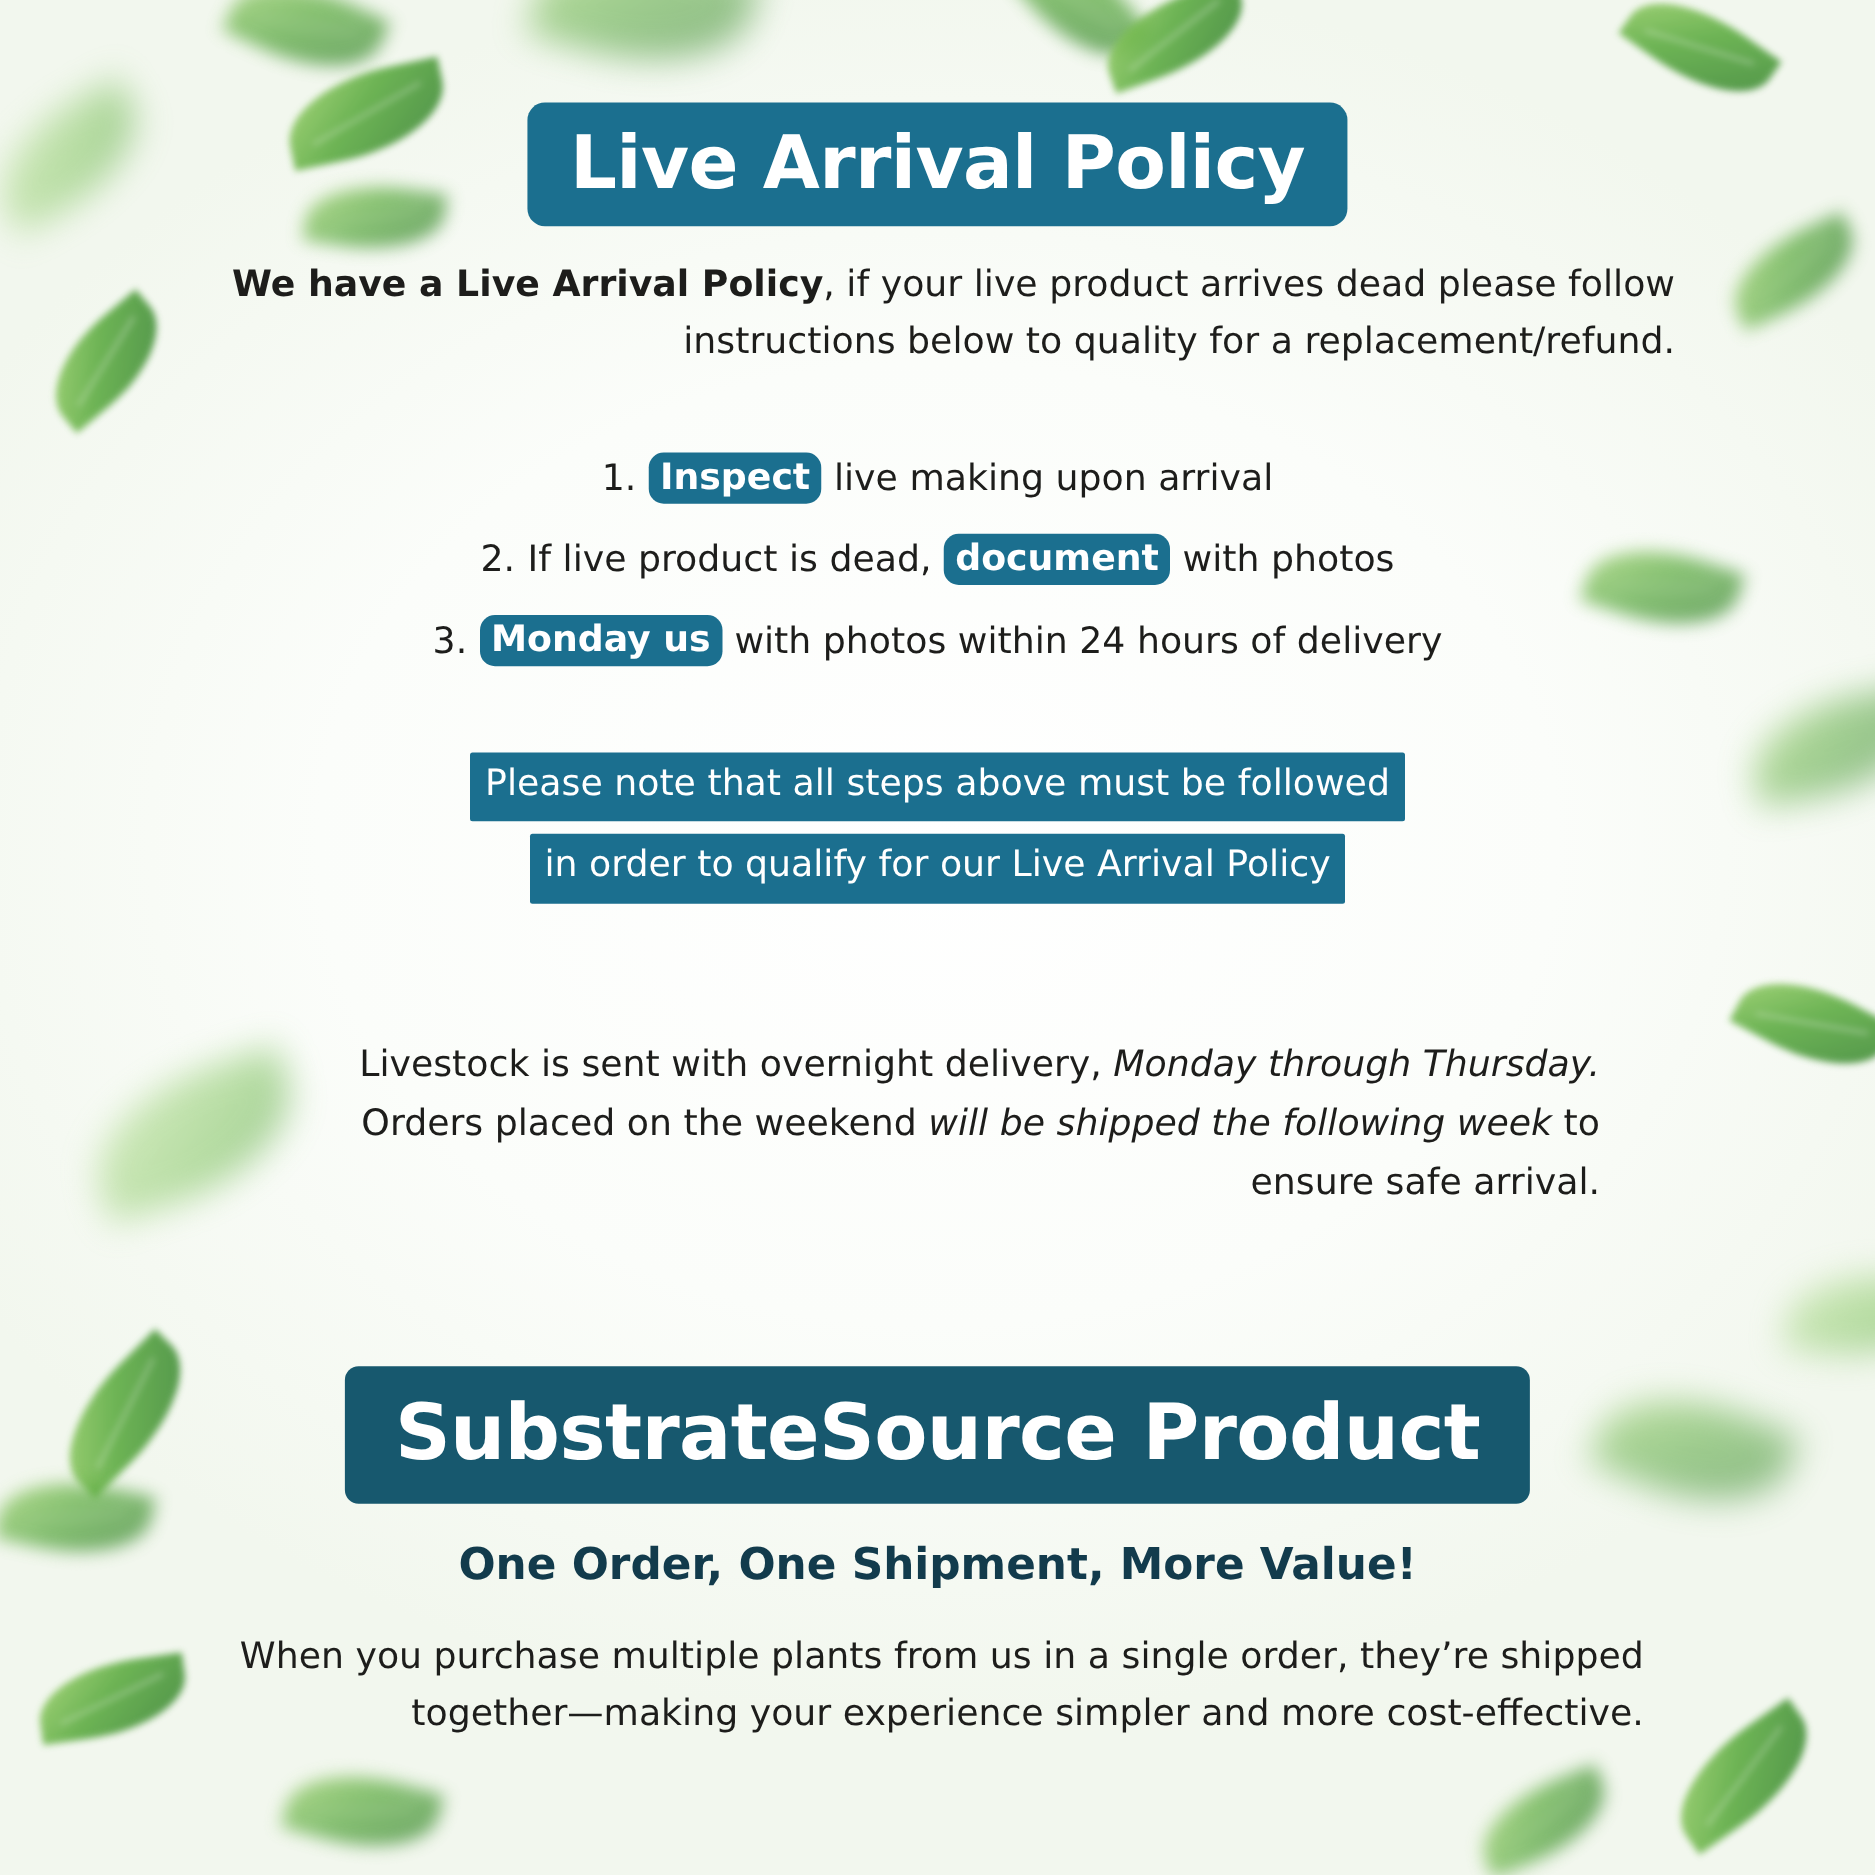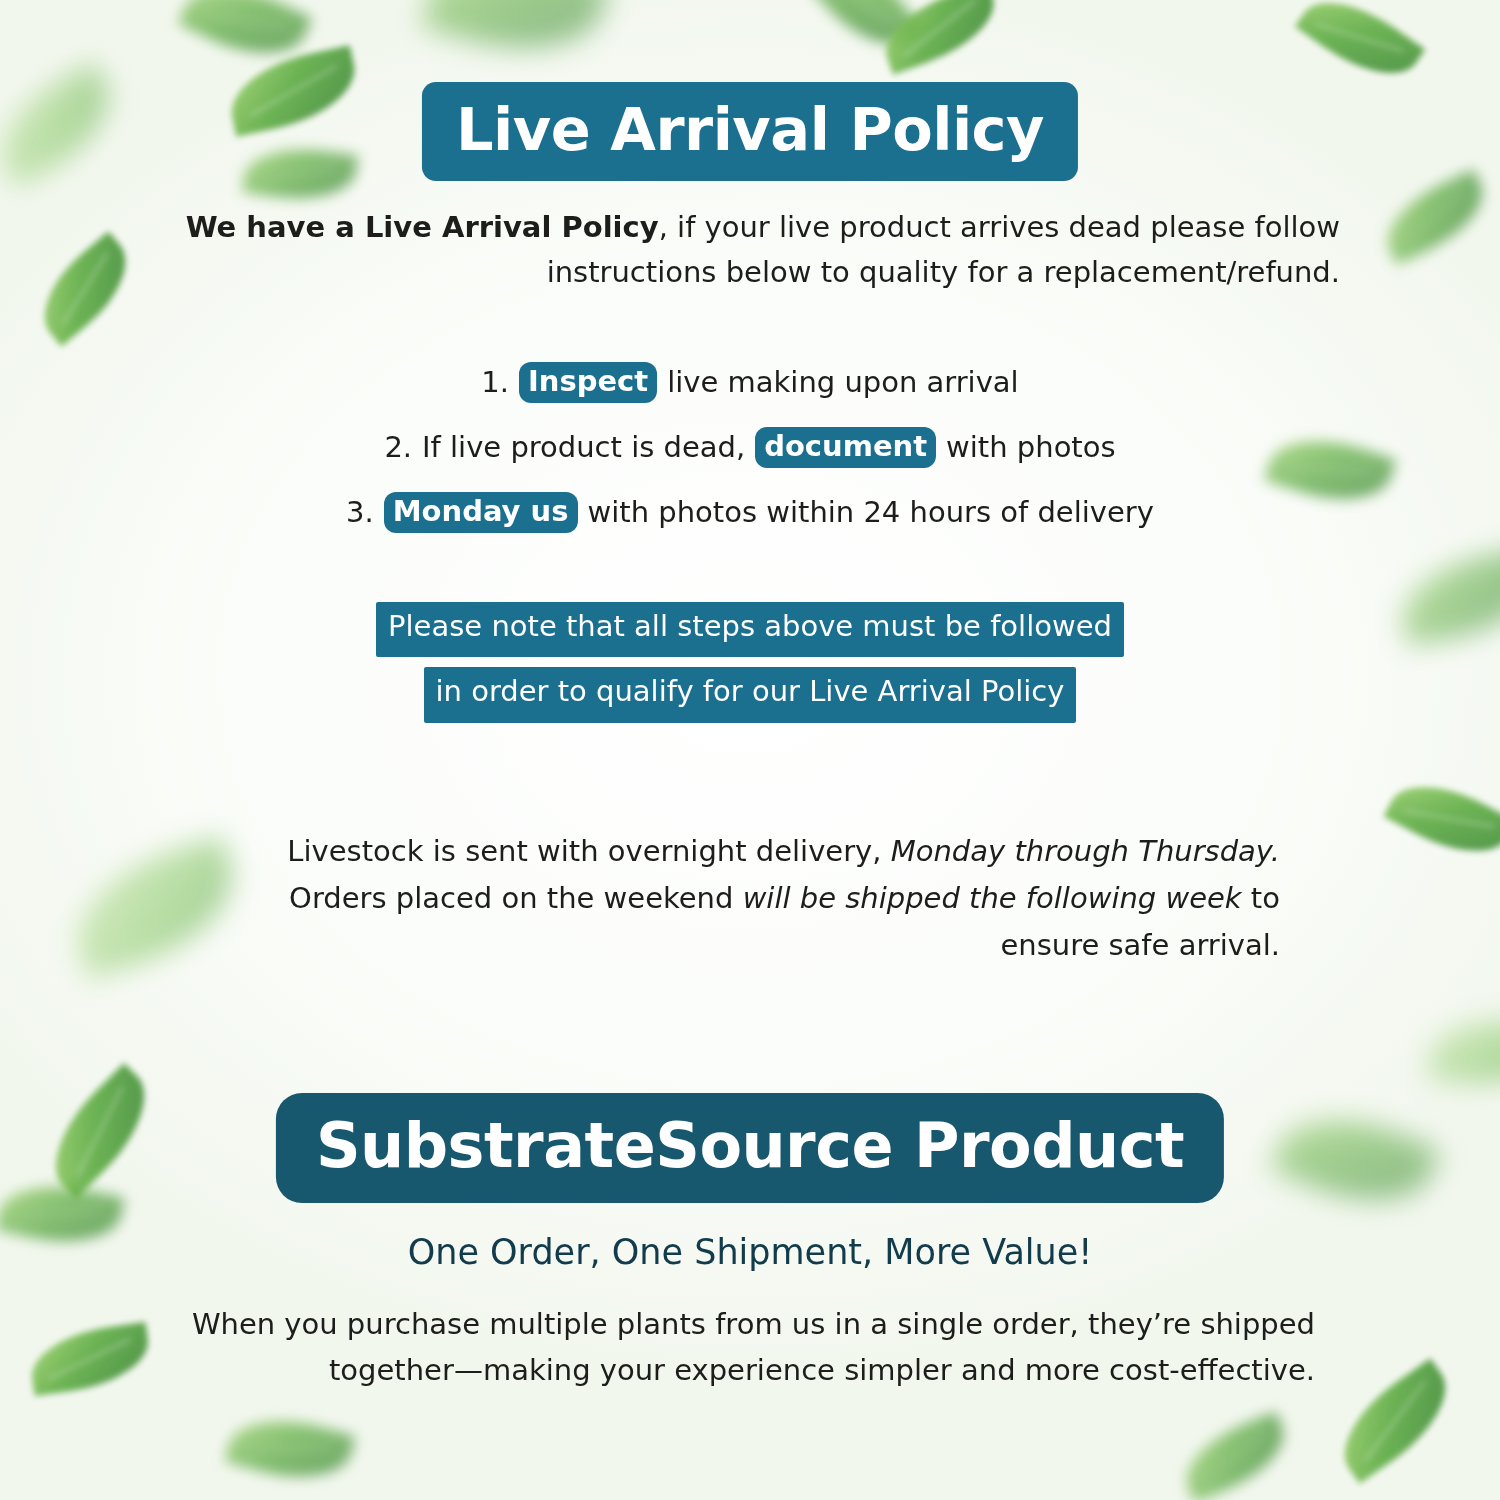--- a/index.html
+++ b/index.html
@@ -150,31 +150,31 @@
 
   #title-product {
     position: absolute;
     left: 50%;
     top: 1093px;
     transform: translateX(-50%);
     font-size: 62px;
     line-height: 1;
     padding: 22px 40px 26px 40px;
     background: #17586e;
-    border-radius: 26px;
+    border-radius: 11px;
     white-space: nowrap;
   }
 
   #subhead {
     position: absolute;
     left: 50%;
     top: 1232px;
     transform: translateX(-50%);
     font-size: 35px;
-    font-weight: normal;
+    font-weight: bold;
     color: #123b4c;
     white-space: nowrap;
   }
 
   #closing {
     position: absolute;
     left: 50%;
     top: 1302px;
     transform: translateX(-50%);
     width: 1130px;

